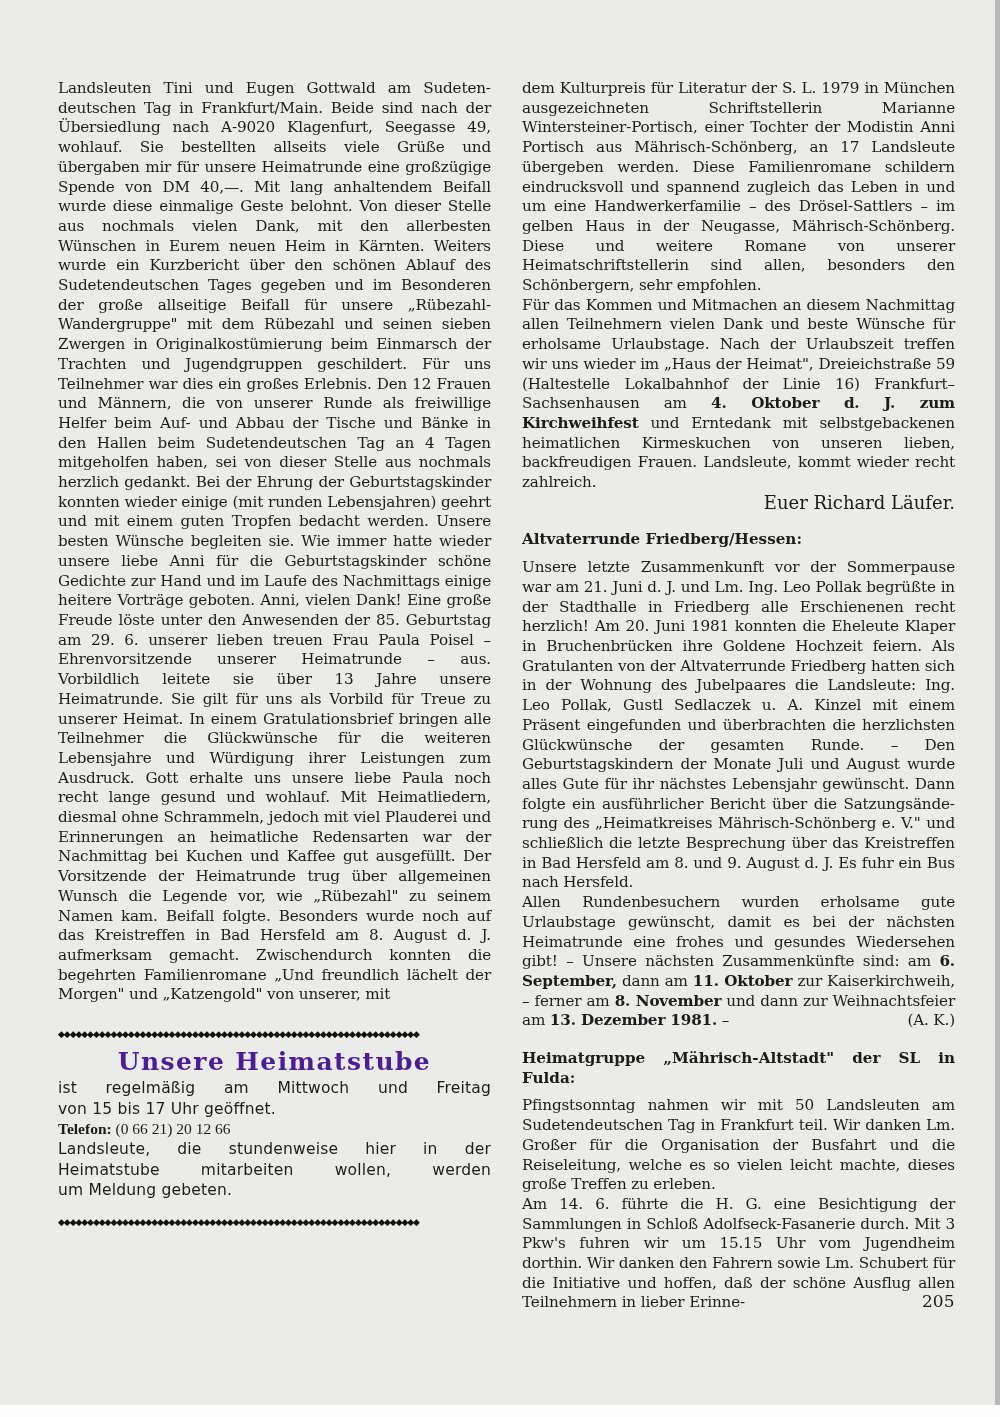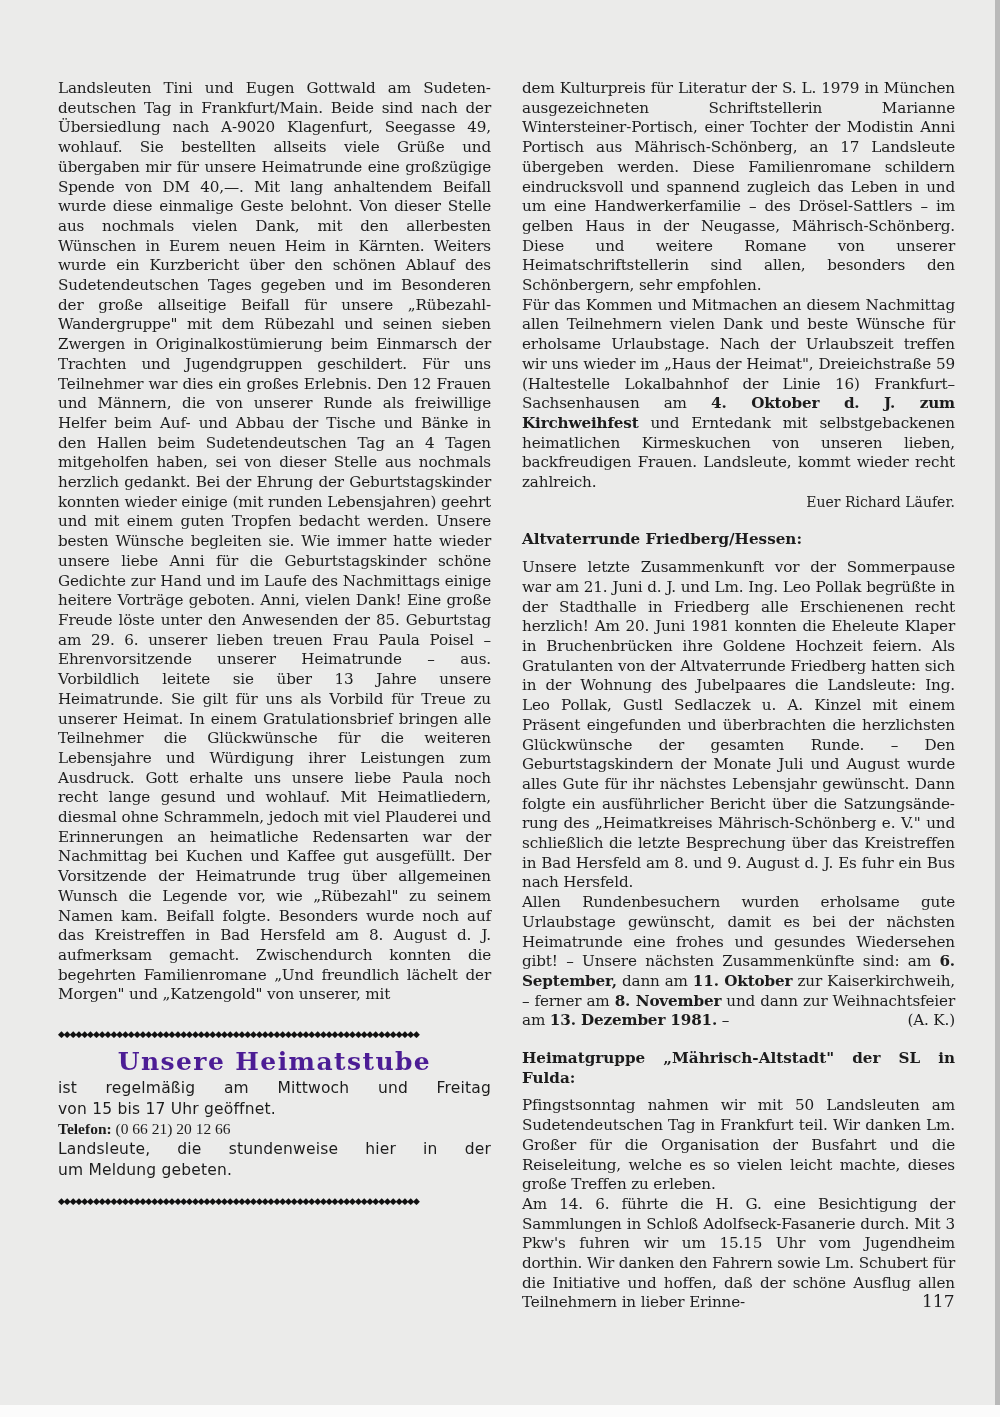--- a/index.html
+++ b/index.html
@@ -12,21 +12,21 @@
   .page-edge { position: absolute; right: 0; top: 0; width: 5px; height: 1405px; background: #b9b9b9; }
   .bottom-strip { position: absolute; left: 0; bottom: 0; width: 1000px; height: 12px; background: #fbfbfb; }
   .col { position: absolute; top: 79px; width: 433px; }
   .col-left { left: 58px; }
   .col-right { left: 522px; }
   .p {
     margin: 0; font-size: 15.2px; line-height: 19.7px;
     text-align: justify; hyphens: manual; letter-spacing: -0.15px;
   }
   .p b { font-weight: bold; }
-  .sign { text-align: right; margin: 0; font-size: 14px; line-height: 19.7px; }
+  .sign { text-align: right; margin: 0; font-size: 18px; line-height: 19.7px; }
   .h { margin: 0; font-size: 15.2px; line-height: 19.7px; font-weight: bold; text-align: justify; }
   .gap { height: 18px; }
   .gap-s { height: 8px; }
   .diamonds {
     font-size: 9px; line-height: 10px; letter-spacing: -1.1px; white-space: nowrap;
     overflow: hidden; width: 433px; color: #111; font-family: "DejaVu Sans", sans-serif;
   }
   .box { position: absolute; left: 58px; top: 1029px; width: 433px; }
   .box-title {
     text-align: center; font-family: "DejaVu Serif", serif; font-weight: bold;
@@ -52,20 +52,21 @@
   <p class="p">Landsleuten Tini und Eugen Gottwald am Sudeten­deutschen Tag in Frankfurt/Main. Beide sind nach der Übersiedlung nach A-9020 Klagenfurt, Seegasse 49, wohlauf. Sie bestellten allseits viele Grüße und übergaben mir für unsere Heimatrunde eine groß­zügige Spende von DM 40,—. Mit lang anhaltendem Beifall wurde diese einmalige Geste belohnt. Von dieser Stelle aus nochmals vielen Dank, mit den allerbesten Wünschen in Eurem neuen Heim in Kärnten. Weiters wurde ein Kurzbericht über den schönen Ablauf des Sudetendeutschen Tages gege­ben und im Besonderen der große allseitige Beifall für unsere „Rübezahl-Wandergruppe" mit dem Rü­bezahl und seinen sieben Zwergen in Originalkostü­mierung beim Einmarsch der Trachten und Ju­gendgruppen geschildert. Für uns Teilnehmer war dies ein großes Erlebnis. Den 12 Frauen und Män­nern, die von unserer Runde als freiwillige Helfer beim Auf- und Abbau der Tische und Bänke in den Hallen beim Sudetendeutschen Tag an 4 Tagen mitgeholfen haben, sei von dieser Stelle aus noch­mals herzlich gedankt. Bei der Ehrung der Geburts­tagskinder konnten wieder einige (mit runden Le­bensjahren) geehrt und mit einem guten Tropfen bedacht werden. Unsere besten Wünsche begleiten sie. Wie immer hatte wieder unsere liebe Anni für die Geburtstagskinder schöne Gedichte zur Hand und im Laufe des Nachmittags einige heitere Vor­träge geboten. Anni, vielen Dank! Eine große Freude löste unter den Anwesenden der 85. Ge­burtstag am 29. 6. unserer lieben treuen Frau Paula Poisel – Ehrenvorsitzende unserer Heimatrunde – aus. Vorbildlich leitete sie über 13 Jahre unsere Heimatrunde. Sie gilt für uns als Vorbild für Treue zu unserer Heimat. In einem Gratulationsbrief brin­gen alle Teilnehmer die Glückwünsche für die weiteren Lebensjahre und Würdigung ihrer Lei­stungen zum Ausdruck. Gott erhalte uns unsere liebe Paula noch recht lange gesund und wohlauf. Mit Heimatliedern, diesmal ohne Schrammeln, je­doch mit viel Plauderei und Erinnerungen an hei­matliche Redensarten war der Nachmittag bei Ku­chen und Kaffee gut ausgefüllt. Der Vorsitzende der Heimatrunde trug über allgemeinen Wunsch die Legende vor, wie „Rübezahl" zu seinem Namen kam. Beifall folgte. Besonders wurde noch auf das Kreistreffen in Bad Hersfeld am 8. August d. J. aufmerksam gemacht. Zwischendurch konnten die begehrten Familienromane „Und freundlich lächelt der Morgen" und „Katzengold" von unserer, mit</p>
 </div>
 
 <div class="box">
   <div class="diamonds">◆◆◆◆◆◆◆◆◆◆◆◆◆◆◆◆◆◆◆◆◆◆◆◆◆◆◆◆◆◆◆◆◆◆◆◆◆◆◆◆◆◆◆◆◆◆◆◆◆◆◆◆◆◆◆◆◆◆◆◆◆◆</div>
   <div class="box-title">Unsere Heimatstube</div>
   <p class="box-line j">ist regelmäßig am Mittwoch und Freitag</p>
   <p class="box-line">von 15 bis 17 Uhr geöffnet.</p>
   <p class="box-phone"><b>Telefon:</b> <span>(0 66 21) 20 12 66</span></p>
   <p class="box-line j">Landsleute, die stundenweise hier in der</p>
+  <p class="box-line j">Heimatstube mitarbeiten wollen, werden</p>
   <p class="box-line">um Meldung gebeten.</p>
   <div style="height:16px"></div>
   <div class="diamonds">◆◆◆◆◆◆◆◆◆◆◆◆◆◆◆◆◆◆◆◆◆◆◆◆◆◆◆◆◆◆◆◆◆◆◆◆◆◆◆◆◆◆◆◆◆◆◆◆◆◆◆◆◆◆◆◆◆◆◆◆◆◆</div>
 </div>
 
 <div class="col col-right">
   <p class="p">dem Kulturpreis für Literatur der S. L. 1979 in München ausgezeichneten Schriftstellerin Ma­rianne Wintersteiner-Portisch, einer Tochter der Modistin Anni Portisch aus Mährisch-Schönberg, an 17 Landsleute übergeben werden. Diese Fami­lienromane schildern eindrucksvoll und spannend zugleich das Leben in und um eine Handwerkerfa­milie – des Drösel-Sattlers – im gelben Haus in der Neugasse, Mährisch-Schönberg. Diese und weitere Romane von unserer Heimatschriftstellerin sind allen, besonders den Schönbergern, sehr empfoh­len.</p>
   <p class="p"><span>Für das Kommen und Mitmachen an diesem Nach­mittag allen Teilnehmern vielen Dank und beste Wünsche für erholsame Urlaubstage. Nach der Ur­laubszeit treffen wir uns wieder im „Haus der Heimat", Dreieichstraße 59 (Haltestelle Lokalbahn­hof der Linie 16) Frankfurt–Sachsenhausen am </span><b>4. Oktober d. J. zum Kirchweihfest</b><span> und Erntedank mit selbstgebackenen heimatlichen Kirmeskuchen von unseren lieben, backfreudigen Frauen. Lands­leute, kommt wieder recht zahlreich.</span></p>
   <p class="sign">Euer Richard Läufer.</p>
 
@@ -75,13 +76,13 @@
   <p class="p">Unsere letzte Zusammenkunft vor der Sommer­pause war am 21. Juni d. J. und Lm. Ing. Leo Pollak begrüßte in der Stadthalle in Friedberg alle Erschie­nenen recht herzlich! Am 20. Juni 1981 konnten die Eheleute Klaper in Bruchenbrücken ihre Goldene Hochzeit feiern. Als Gratulanten von der Altvater­runde Friedberg hatten sich in der Wohnung des Jubelpaares die Landsleute: Ing. Leo Pollak, Gustl Sedlaczek u. A. Kinzel mit einem Präsent eingefun­den und überbrachten die herzlichsten Glückwün­sche der gesamten Runde. – Den Geburtstagskin­dern der Monate Juli und August wurde alles Gute für ihr nächstes Lebensjahr gewünscht. Dann folgte ein ausführlicher Bericht über die Satzungsände­rung des „Heimatkreises Mährisch-Schönberg e. V." und schließlich die letzte Besprechung über das Kreistreffen in Bad Hersfeld am 8. und 9. August d. J. Es fuhr ein Bus nach Hersfeld.</p>
   <p class="p"><span>Allen Rundenbesuchern wurden erholsame gute Urlaubstage gewünscht, damit es bei der nächsten Heimatrunde eine frohes und gesundes Wiederse­hen gibt! – Unsere nächsten Zusammenkünfte sind: am </span><b>6. September,</b><span> dann am </span><b>11. Oktober</b><span> zur Kaiser­kirchweih, – ferner am </span><b>8. November</b><span> und dann zur Weihnachtsfeier am </span><b>13. Dezember 1981.</b><span> –</span><span style="float:right">(A. K.)</span></p>
 
   <div class="gap"></div>
   <p class="h">Heimatgruppe „Mährisch-Altstadt" der SL in Fulda:</p>
   <div class="gap-s"></div>
   <p class="p">Pfingstsonntag nahmen wir mit 50 Landsleuten am Sudetendeutschen Tag in Frankfurt teil. Wir dan­ken Lm. Großer für die Organisation der Busfahrt und die Reiseleitung, welche es so vielen leicht machte, dieses große Treffen zu erleben.</p>
   <p class="p">Am 14. 6. führte die H. G. eine Besichtigung der Sammlungen in Schloß Adolfseck-Fasanerie durch. Mit 3 Pkw's fuhren wir um 15.15 Uhr vom Jugend­heim dorthin. Wir danken den Fahrern sowie Lm. Schubert für die Initiative und hoffen, daß der schöne Ausflug allen Teilnehmern in lieber Erinne-</p>
 </div>
 
-<div class="pageno">117</div>
+<div class="pageno">205</div>
 
 </body></html>

